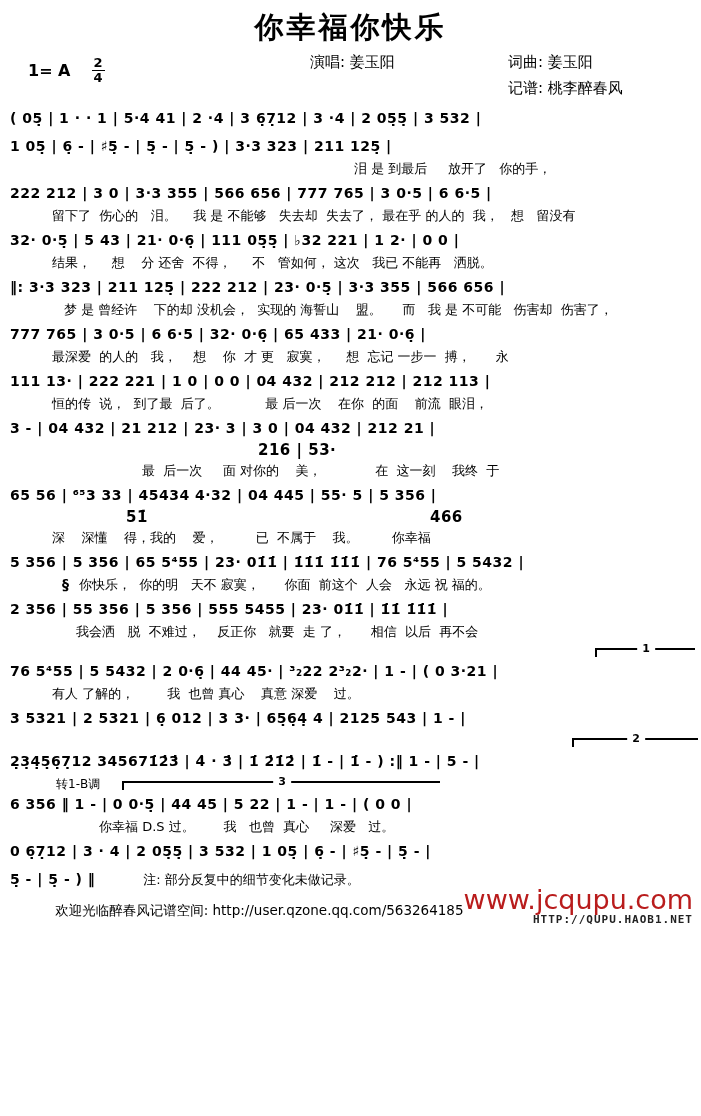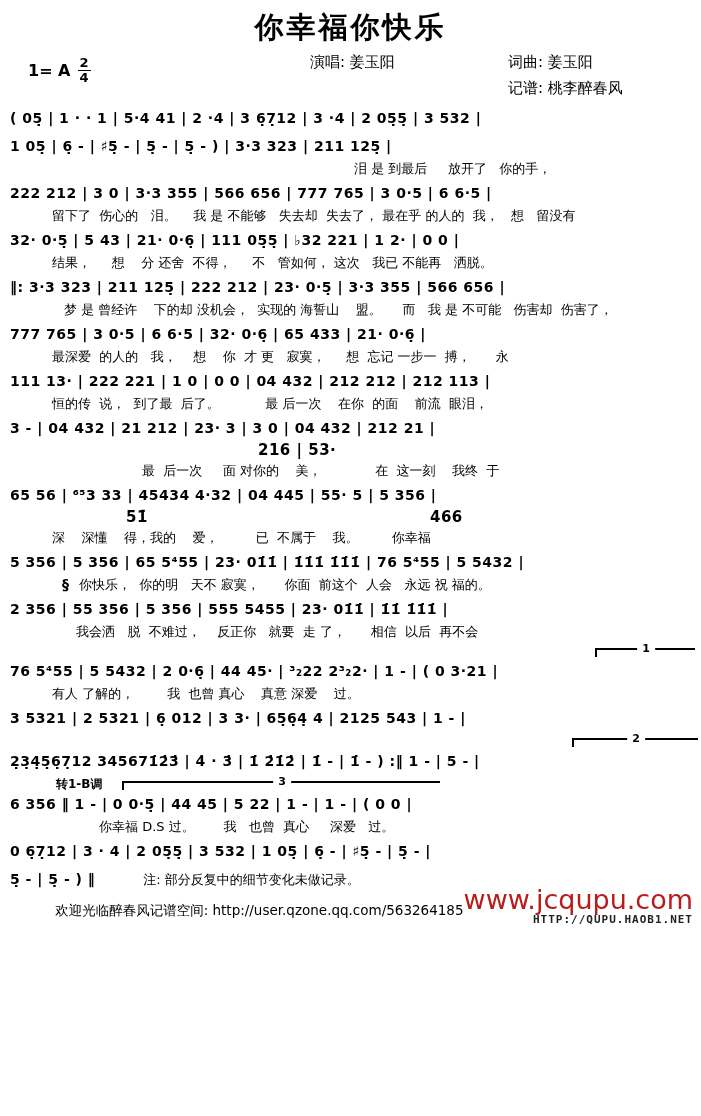--- a/index.html
+++ b/index.html
@@ -3,21 +3,21 @@
 <meta charset="utf-8">
 <style>
   * { margin:0; padding:0; box-sizing:border-box; }
   html,body { width:701px; height:1116px; background:#ffffff; overflow:hidden;
               font-family:"DejaVu Sans", sans-serif; color:#000; }
   .sheet { position:relative; width:701px; height:928px; padding:6px 10px 0 10px; }
 
   .title { text-align:center; font-size:29px; font-weight:bold; letter-spacing:3px; margin-top:2px; }
 
   .meta { position:relative; height:56px; margin-top:2px; }
-  .keysig { position:absolute; left:18px; top:6px; display:flex; align-items:center; gap:7px;
+  .keysig { position:absolute; left:18px; top:6px; display:flex; align-items:center; gap:21px;
             font-size:16px; font-weight:bold;justify-content:center; }
   .frac { display:inline-flex; flex-direction:column; align-items:center; line-height:1.05; font-size:13px; font-weight:bold; }
   .frac .den { border-top:1.5px solid #000; padding:0 2px; }
   .credit { position:absolute; font-size:15px; white-space:pre; }
   .c1 { left:300px; top:3px; }
   .c2 { left:498px; top:3px; }
   .c3 { left:498px; top:29px; }
 
   .ln { position:relative; margin-bottom:3px; }
   .notes { font-weight:bold; font-size:14px; letter-spacing:.5px; white-space:pre; line-height:25px; }
@@ -28,21 +28,21 @@
   .sub-b1 { left:116px; }
   .sub-b2 { left:420px; }
 
   .toprow { position:relative; height:15px; }
   .volta { position:absolute; top:4px; height:9px; border-top:2px solid #000; border-left:2px solid #000; }
   .volta-label { position:absolute; top:-8px; left:50%; transform:translateX(-50%);
                  background:#fff; padding:0 5px; font-size:11px; font-weight:bold; line-height:1.2; }
   .v1 { left:585px; width:100px; }
   .v2 { left:562px; width:126px; }
   .v3 { left:112px; width:318px; }
-  .marker { position:absolute; left:46px; top:-1px; font-size:12px; font-weight:bold; white-space:pre; }
+  .marker { position:absolute; left:46px; top:-1px; font-size:12px; font-weight:normal; white-space:pre; }
 
   .ind1 { padding-left:310px; }  .ind2 { padding-left:8px; }   .ind3 { padding-left:8px; }
   .ind4 { padding-left:20px; }   .ind5 { padding-left:8px; }   .ind6 { padding-left:8px; }
   .ind7 { padding-left:98px; }   .ind8 { padding-left:8px; }
   .ind10 { padding-left:32px; }  .ind11 { padding-left:8px; }
   .ind13 { padding-left:515px; } .ind14 { padding-left:55px; }
 
   .segno-row { display:flex; padding-left:18px; }
   .segno { font-size:14px; font-weight:bold; margin-right:10px; }
 

